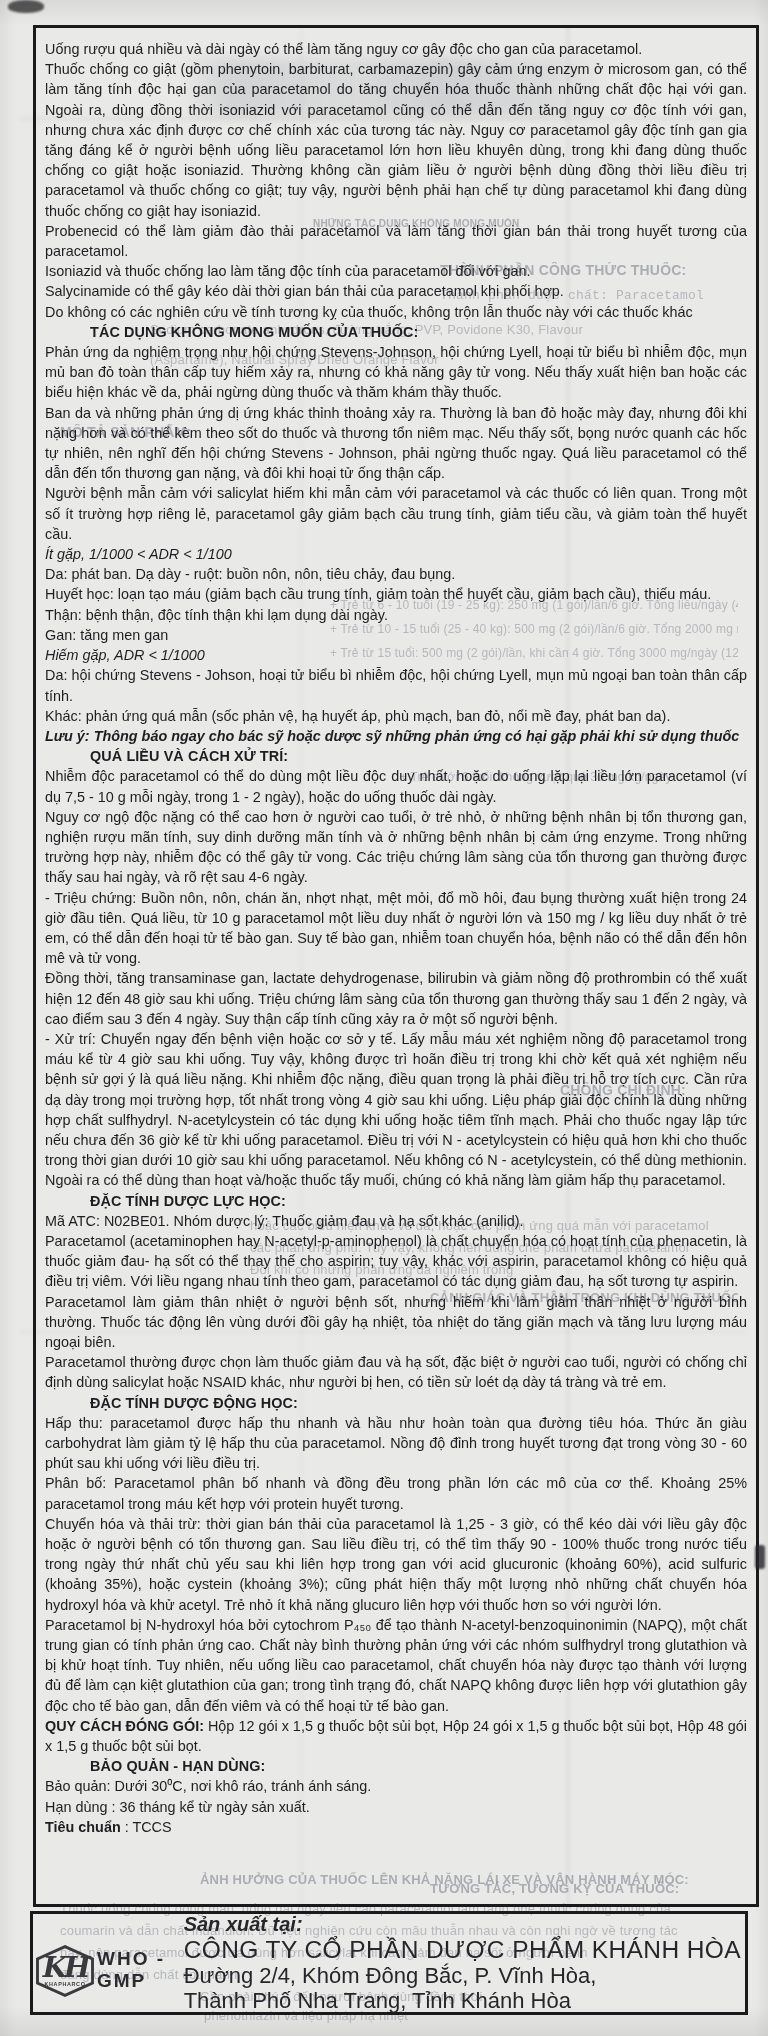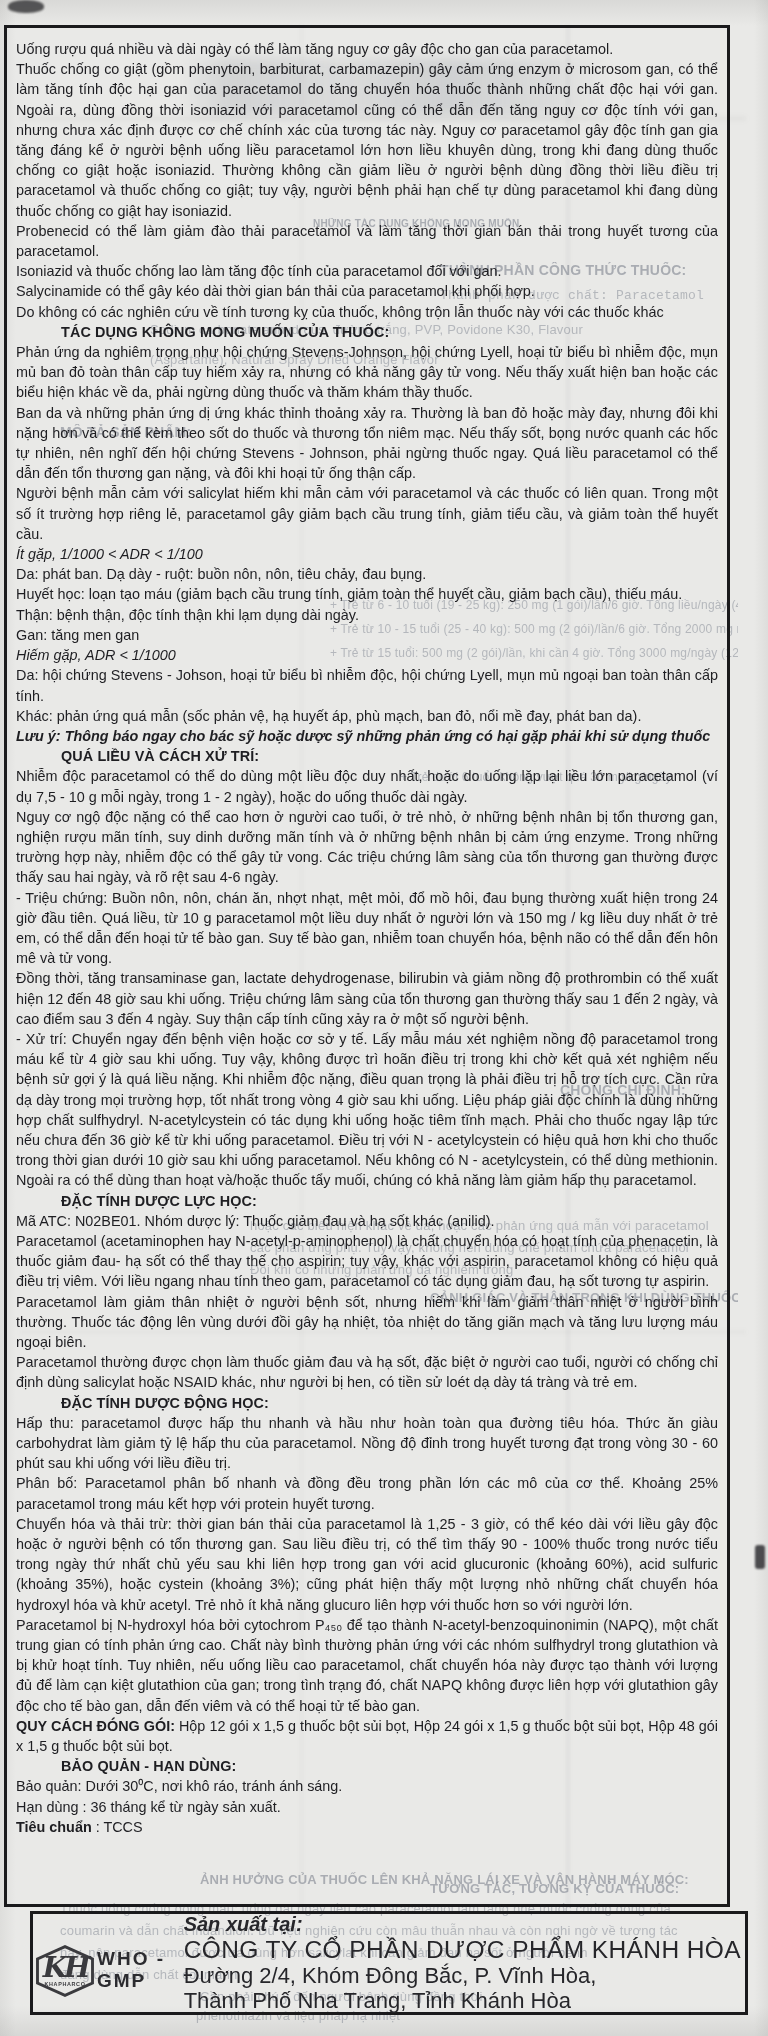--- a/index.html
+++ b/index.html
@@ -34,21 +34,21 @@
     background:linear-gradient(90deg, rgba(118,124,136,0) 0%, rgba(118,124,136,.20) 12%,
       rgba(118,124,136,.12) 38%, rgba(118,124,136,.22) 62%, rgba(118,124,136,.12) 86%, rgba(118,124,136,0) 100%);
     filter:blur(6px);}
   
   .ghost-layer{position:absolute;inset:0;z-index:1;pointer-events:none;}
   .ghost{position:absolute;white-space:nowrap;overflow:hidden;color:rgba(108,114,128,.42);
     filter:blur(.5px);letter-spacing:.2px;}
   .ghost.gb{font-weight:bold;color:rgba(100,106,122,.48);}
   
   .main-box{
-    position:absolute;left:4px;top:25px;width:726px;height:1882px;z-index:2;
+    position:absolute;left:33px;top:25px;width:726px;height:1882px;z-index:2;
     border:3px solid var(--border);box-sizing:border-box;
     padding:11px 9px 8px 9px;overflow:hidden;background:transparent;
   }
   .para{font-size:14.4px;line-height:20.2px;color:var(--ink);text-align:justify;margin:0;}
   .para.h{font-weight:bold;text-align:left;letter-spacing:.1px;margin-left:45px;}
   .para.i{font-style:italic;text-align:left;}
   .para.bi{font-style:italic;font-weight:bold;text-align:left;}
   .para b{font-weight:bold;}
   
   .footer-box{
@@ -93,21 +93,21 @@
     <div class="ghost" style="top: 1240px; left: 250px; width: 488px; font-size: 13px;">các phản ứng phụ. Tuy vậy, không nên dùng chế phẩm chứa paracetamol</div>
     <div class="ghost" style="top: 1262px; left: 250px; width: 420px; font-size: 13px;">Đôi khi có những phản ứng da nghiêm trọng</div>
     <div class="ghost gb" style="top: 1290px; left: 430px; width: 308px; font-size: 13px;">CẢNH GIÁC VÀ THẬN TRỌNG KHI DÙNG THUỐC:</div>
     <div class="ghost gb" style="top: 1838px; left: 200px; width: 540px; font-size: 13px; margin-top: 34px;">ẢNH HƯỞNG CỦA THUỐC LÊN KHẢ NĂNG LÁI XE VÀ VẬN HÀNH MÁY MÓC:</div>
     <div class="ghost gb" style="top: 1881px; left: 430px; width: 310px; font-size: 13px;">TƯƠNG TÁC, TƯƠNG KỴ CỦA THUỐC:</div>
     <div class="ghost" style="top: 1901px; left: 60px; width: 688px; font-size: 13px;">Thuốc uống chống đông máu: uống dài ngày liều cao paracetamol làm tăng nhẹ thuốc chống đông của</div>
     <div class="ghost" style="top: 1923px; left: 60px; width: 688px; font-size: 13px;">coumarin và dẫn chất indandion. Dữ liệu nghiên cứu còn mâu thuẫn nhau và còn nghi ngờ về tương tác</div>
     <div class="ghost" style="top: 1945px; left: 60px; width: 600px; font-size: 13px;">này, nên paracetamol được ưa dùng hơn salicylat khi cần giảm đau hạ sốt ở người bệnh</div>
     <div class="ghost" style="top: 1967px; left: 60px; width: 260px; font-size: 13px;">đang dùng dẫn chất coumarin</div>
     <div class="ghost" style="top: 1989px; left: 200px; width: 420px; font-size: 13px;">Cần phải chú ý đến người bệnh dùng đồng thời</div>
-    <div class="ghost" style="top: 2008px; left: 196px; width: 310px; font-size: 13px;">phenothiazin và liệu pháp hạ nhiệt</div>
+    <div class="ghost" style="top: 2008px; left: 204px; width: 310px; font-size: 13px;">phenothiazin và liệu pháp hạ nhiệt</div>
   </div>
 
 <div class="main-box">
   <div>
       <div class="para p">Uống rượu quá nhiều và dài ngày có thể làm tăng nguy cơ gây độc cho gan của paracetamol.</div>
       <div class="para p">Thuốc chống co giật (gồm phenytoin, barbiturat, carbamazepin) gây cảm ứng enzym ở microsom gan, có thể làm tăng tính độc hại gan của paracetamol do tăng chuyển hóa thuốc thành những chất độc hại với gan. Ngoài ra, dùng đồng thời isoniazid với paracetamol cũng có thể dẫn đến tăng nguy cơ độc tính với gan, nhưng chưa xác định được cơ chế chính xác của tương tác này. Nguy cơ paracetamol gây độc tính gan gia tăng đáng kể ở người bệnh uống liều paracetamol lớn hơn liều khuyên dùng, trong khi đang dùng thuốc chống co giật hoặc isoniazid. Thường không cần giảm liều ở người bệnh dùng đồng thời liều điều trị paracetamol và thuốc chống co giật; tuy vậy, người bệnh phải hạn chế tự dùng paracetamol khi đang dùng thuốc chống co giật hay isoniazid.</div>
       <div class="para p">Probenecid có thể làm giảm đào thải paracetamol và làm tăng thời gian bán thải trong huyết tương của paracetamol.</div>
       <div class="para p">Isoniazid và thuốc chống lao làm tăng độc tính của paracetamol đối với gan.</div>
       <div class="para p">Salycinamide có thể gây kéo dài thời gian bán thải của paracetamol khi phối hợp.</div>
       <div class="para p">Do không có các nghiên cứu về tính tương kỵ của thuốc, không trộn lẫn thuốc này với các thuốc khác</div>

